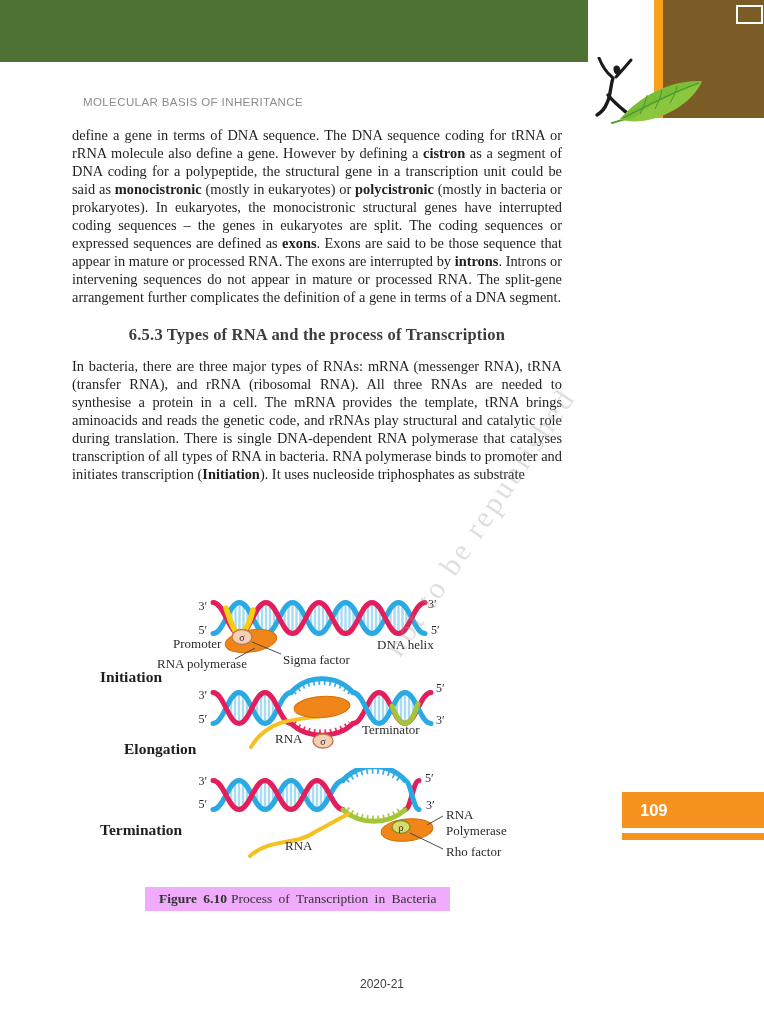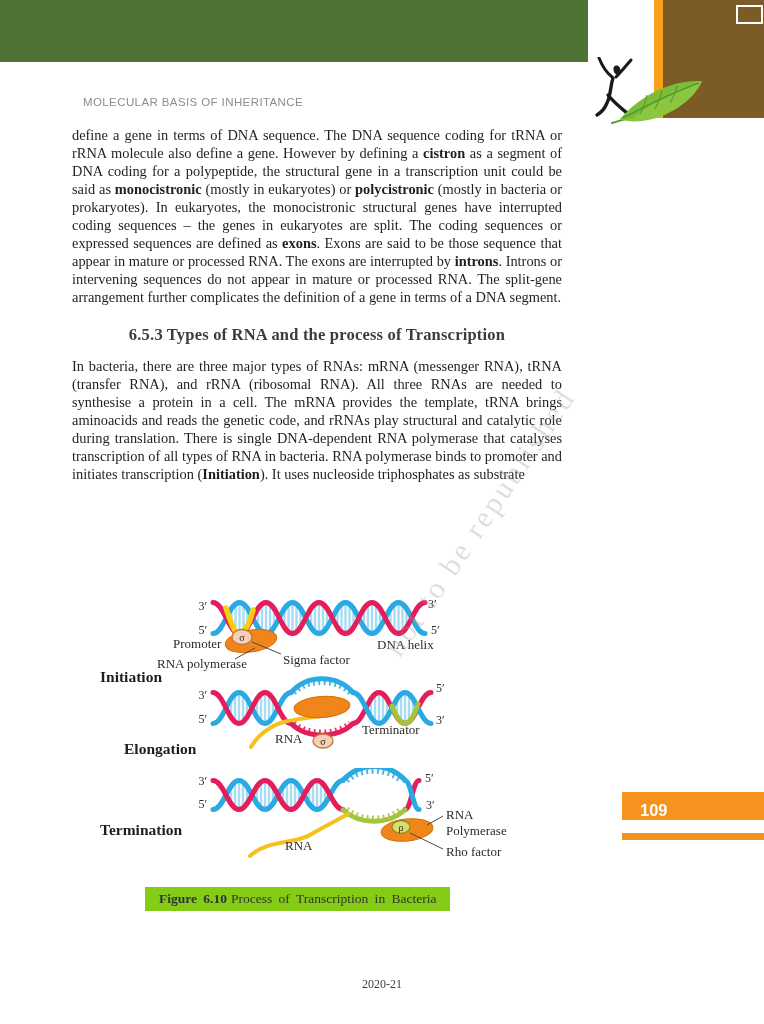--- a/index.html
+++ b/index.html
@@ -38,31 +38,31 @@
   .stage-termination{left:100px;top:821px;}
   .diagram{position:absolute;}
   .dg1{left:155px;top:592px;}
   .dg2{left:155px;top:676px;}
   .dg3{left:155px;top:768px;}
   .dlabel{font-family:"Liberation Serif",serif;font-size:13px;fill:#2b2b2b;}
   .prime{font-family:"Liberation Serif",serif;font-size:12px;fill:#2b2b2b;}
   .greek{font-family:"Liberation Serif",serif;font-size:10px;fill:#2b2b2b;}
   .pline{stroke:#4a4a4a;stroke-width:1;}
 
-  .figure-caption{position:absolute;left:145px;top:887px;background:#84cc16;
+  .figure-caption{position:absolute;left:145px;top:887px;background:#f0abfc;
         padding:4px 14px;font-size:13.5px;color:#333;word-spacing:3px;}
   .figure-caption b{margin-right:4px;}
 
   
-  .page-num-box{position:absolute;left:622px;top:792px;width:142px;height:28px;background:#f6921e;
+  .page-num-box{position:absolute;left:622px;top:792px;width:142px;height:36px;background:#f6921e;
         color:#ffffff;font-family:"Liberation Sans",sans-serif;font-weight:bold;font-size:16.5px;
         line-height:36px;padding-left:18px;box-sizing:border-box;}
   .page-num-strip{position:absolute;left:622px;top:833px;width:142px;height:7px;background:#f6921e;}
   .footer-year{position:absolute;left:0;top:977px;width:764px;text-align:center;
-        font-family:Liberation Serif, serif;font-size:12px;color:#3d3d3d;}
+        font-family:Liberation Sans, sans-serif;font-size:12px;color:#3d3d3d;}
 </style>
 </head>
 <body>
 
 <div class="page">
 
   <div class="green-bar"></div>
   <div class="orange-strip"></div>
   <div class="brown-block"></div>
   <div class="white-square"></div>

